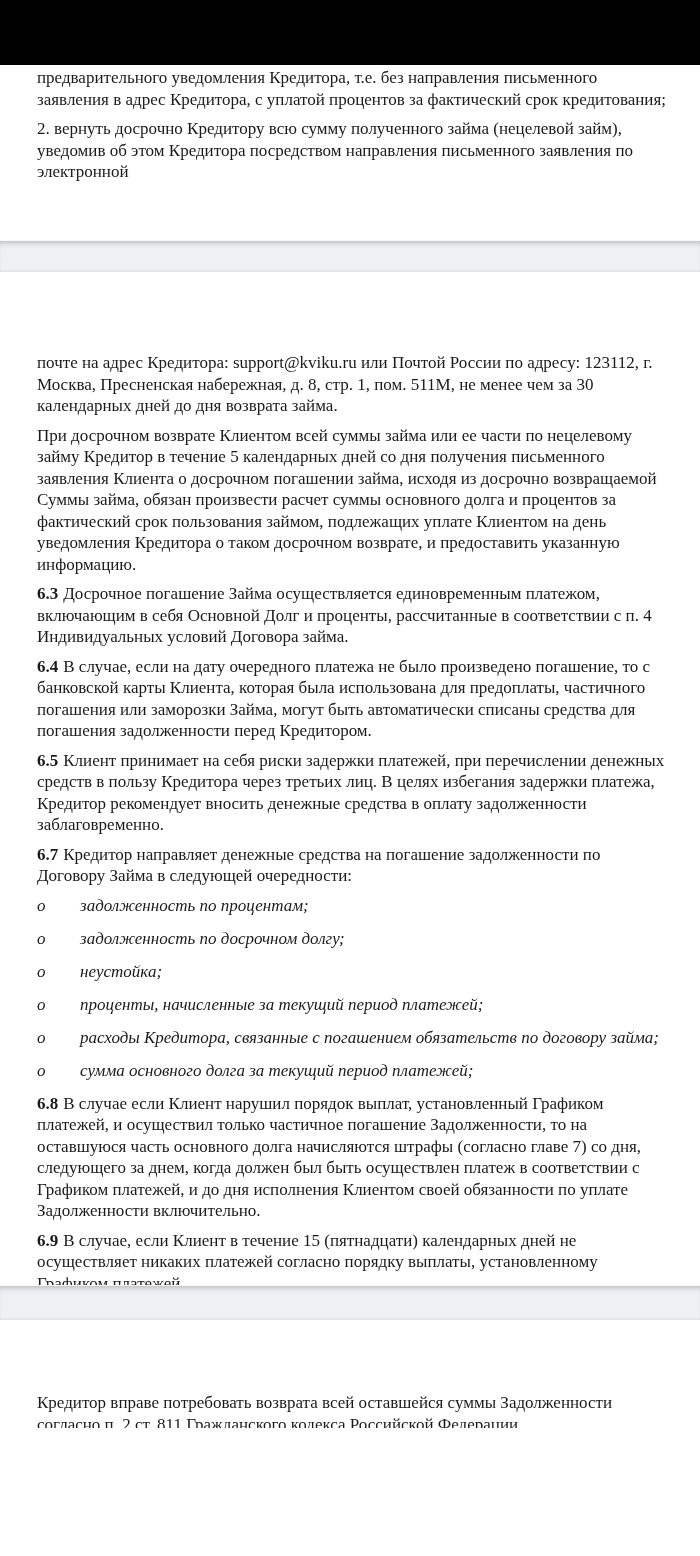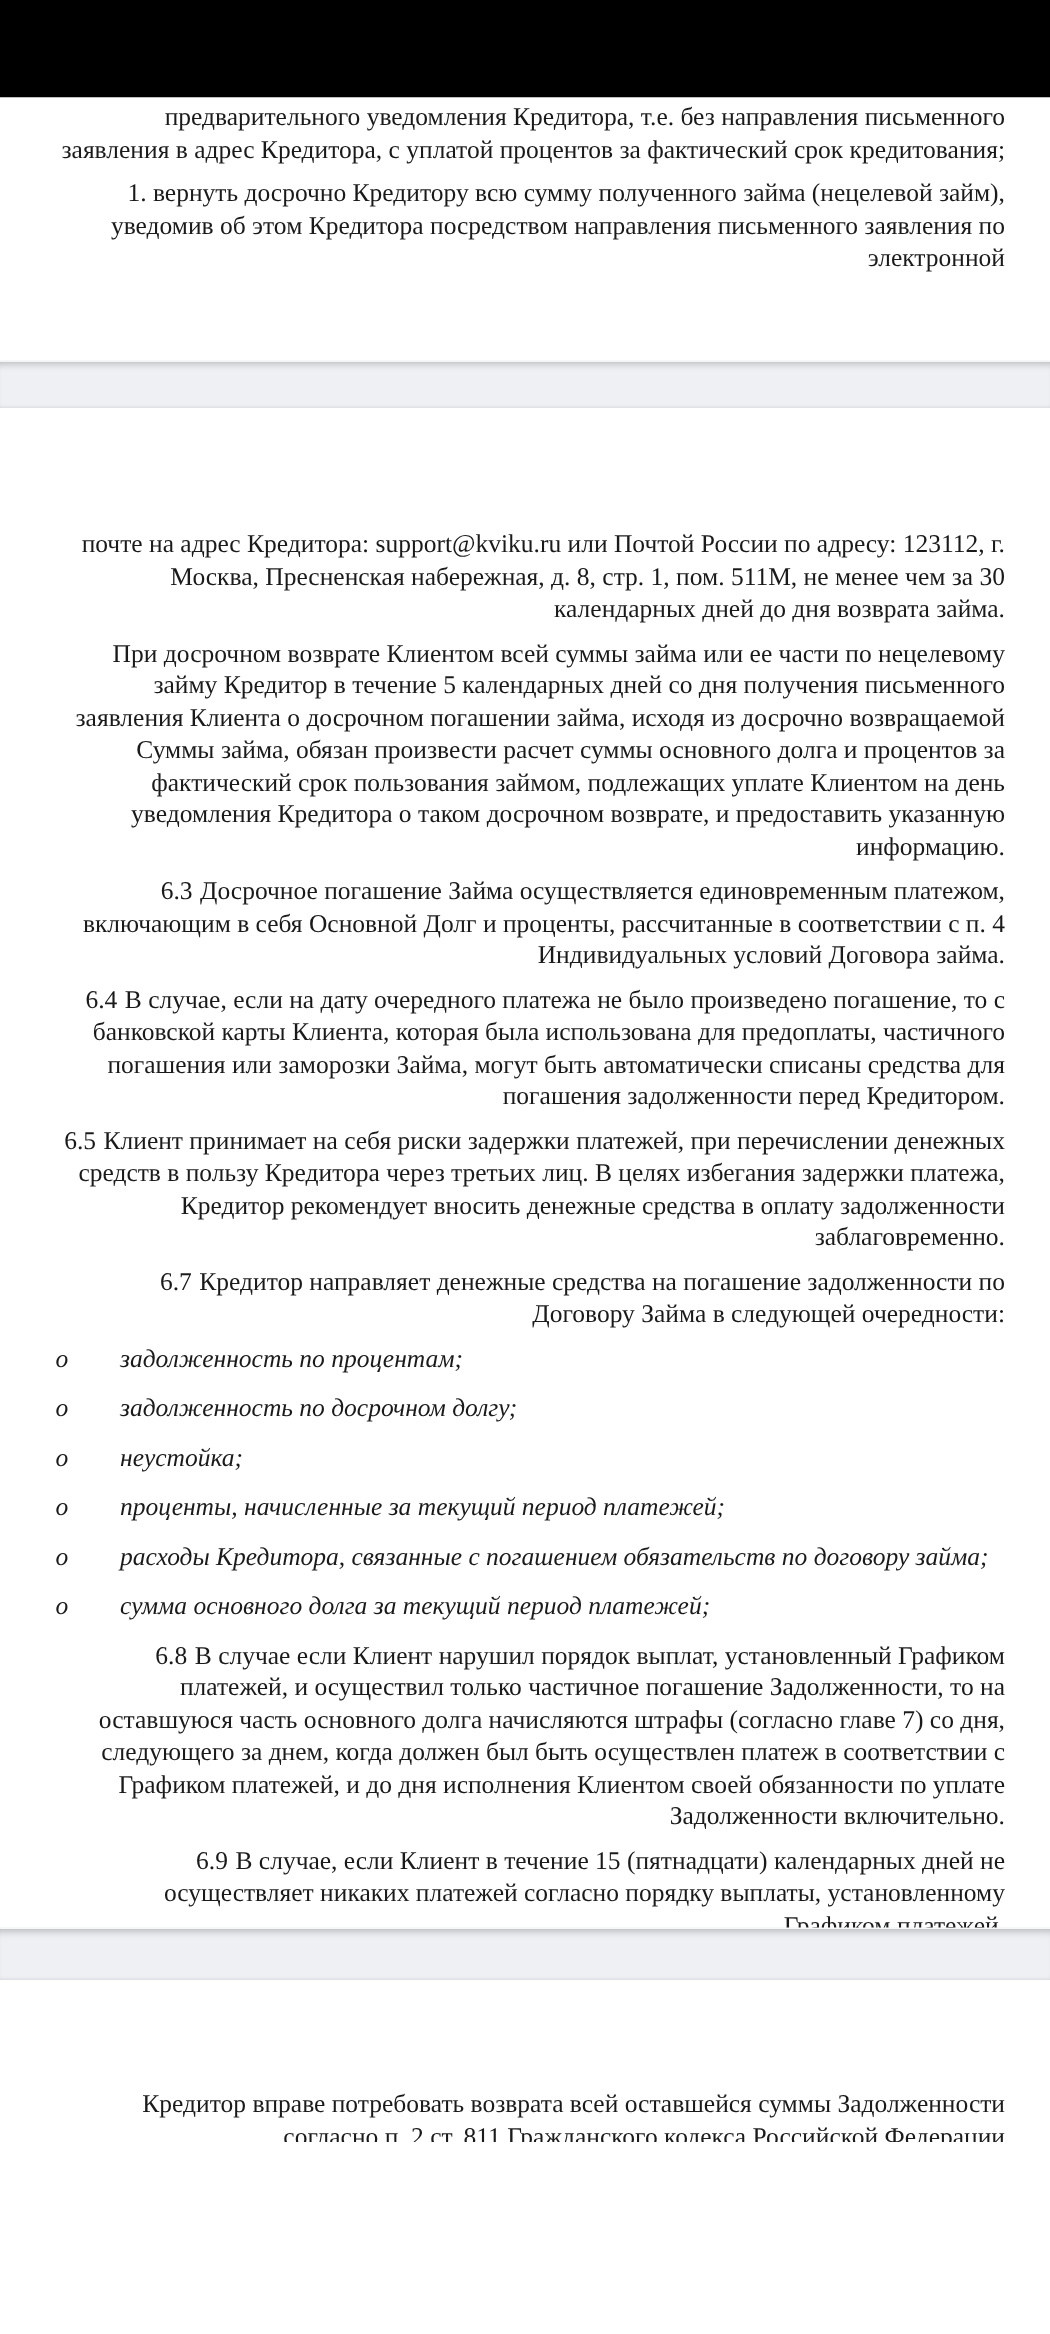--- a/index.html
+++ b/index.html
@@ -38,45 +38,44 @@
     background: #eef0f3;
     box-shadow:
       inset 0 6px 6px -5px rgba(0,0,0,0.28),
       inset 0 -2px 3px -2px rgba(0,0,0,0.14);
     border-top: 1px solid #f6f7f8;
   }
   .gap-1 { height: 31px; }
   .gap-2 { height: 34px; }
   p.doc-para {
     margin: 0 0 8px 0;
-    text-align: right;
   }
   .clause-num {
-    font-weight: normal;
+    font-weight: bold;
     margin-right: 5px;
   }
   .bullet {
     margin: 0 0 11.5px 0;
     font-style: italic;
   }
   .bullet-marker {
     display: inline-block;
     width: 43px;
   }
 </style>
 </head>
 <body>
 
 <div class="frame">
 
   <div class="top-bar"></div>
 
   <div class="page page-1">
     <p class="doc-para">предварительного уведомления Кредитора, т.е. без направления письменного заявления в адрес Кредитора, с уплатой процентов за фактический срок кредитования;</p>
-    <p class="doc-para">1. вернуть досрочно Кредитору всю сумму полученного займа (нецелевой займ), уведомив об этом Кредитора посредством направления письменного заявления по электронной</p>
+    <p class="doc-para">2. вернуть досрочно Кредитору всю сумму полученного займа (нецелевой займ), уведомив об этом Кредитора посредством направления письменного заявления по электронной</p>
   </div>
 
   <div class="page-gap gap-1"></div>
 
   <div class="page page-2">
     <p class="doc-para">почте на адрес Кредитора: support@kviku.ru или Почтой России по адресу: 123112, г. Москва, Пресненская набережная, д. 8, стр. 1, пом. 511М, не менее чем за 30 календарных дней до дня возврата займа.</p>
     <p class="doc-para">При досрочном возврате Клиентом всей суммы займа или ее части по нецелевому займу Кредитор в течение 5 календарных дней со дня получения письменного заявления Клиента о досрочном погашении займа, исходя из досрочно возвращаемой Суммы займа, обязан произвести расчет суммы основного долга и процентов за фактический срок пользования займом, подлежащих уплате Клиентом на день уведомления Кредитора о таком досрочном возврате, и предоставить указанную информацию.</p>
 
     <p class="doc-para">
       <span class="clause-num">6.3</span><span>Досрочное погашение Займа осуществляется единовременным платежом, включающим в себя Основной Долг и проценты, рассчитанные в соответствии с п. 4 Индивидуальных условий Договора займа.</span>

